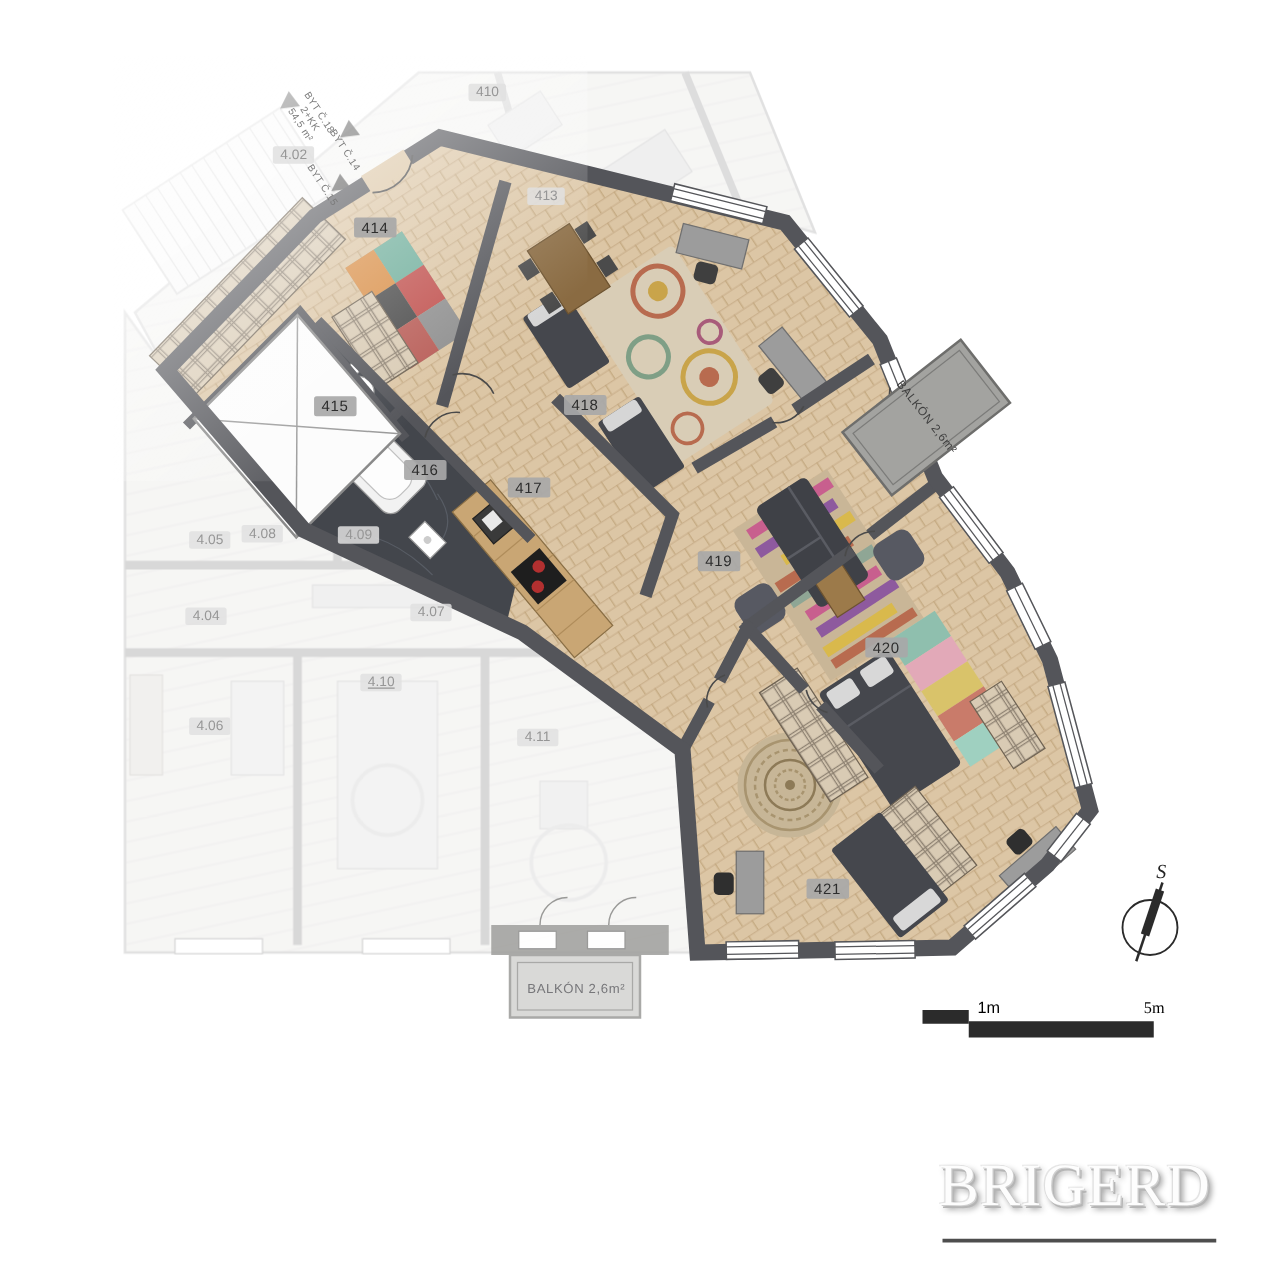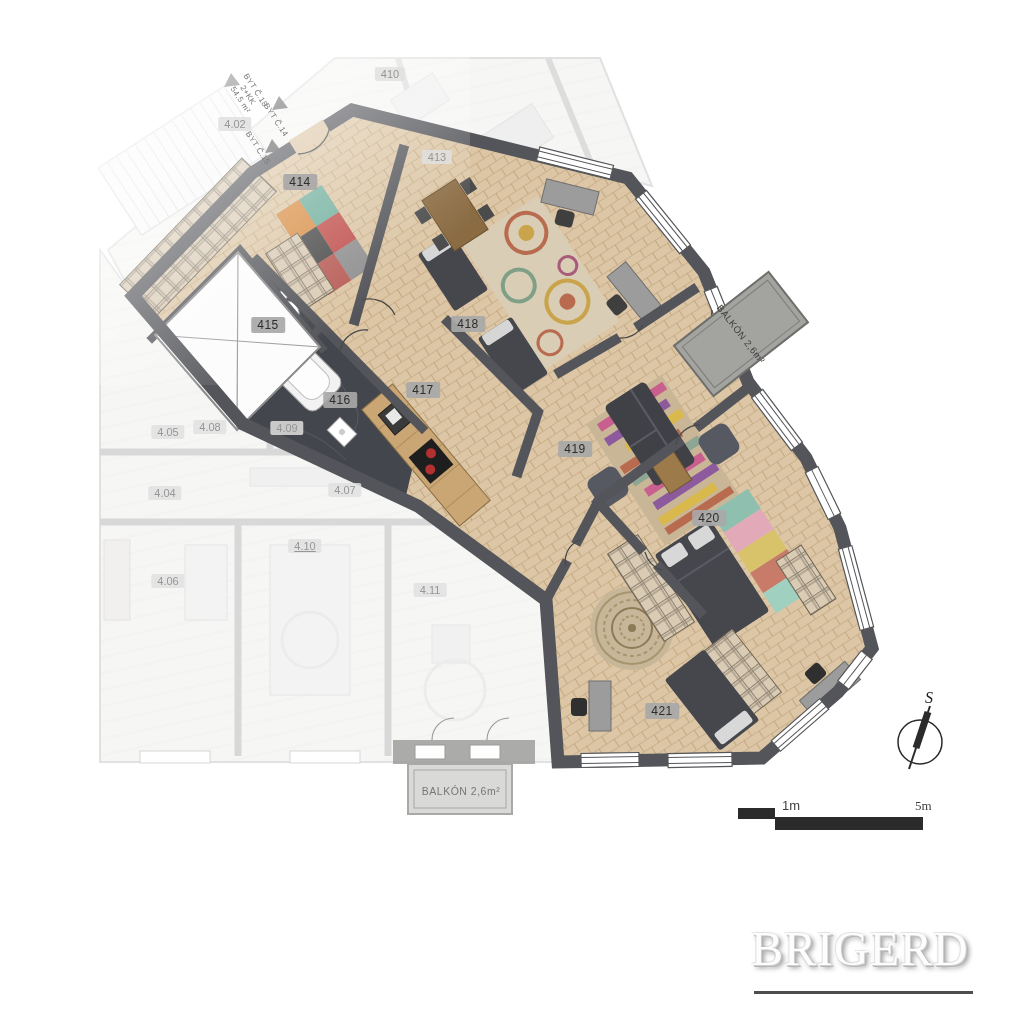--- a/index.html
+++ b/index.html
@@ -8,21 +8,21 @@
   .canvas svg{position:absolute;left:0;top:0;}
   .lbl{position:absolute;transform:translate(-50%,-50%);white-space:nowrap;}
   .ubadge{background:rgba(168,168,168,.92);color:#2d2d2d;font-size:12px;padding:1px 6px;
           border-radius:2px;letter-spacing:.5px;}
   .fbadge{background:rgba(224,224,224,.85);color:#969696;font-size:11px;padding:1px 6px;
           border-radius:2px;}
   .corr{color:#7a7a7a;font-size:8px;letter-spacing:.4px;text-align:center;line-height:9px;}
   .rot57{transform:translate(-50%,-50%) rotate(57deg);}
   .balk-top{transform:translate(-50%,-50%) rotate(52deg);color:#3f3f3f;font-size:9.5px;letter-spacing:.5px;}
   .balk-bot{color:#77777a;font-size:10.5px;letter-spacing:.5px;}
-  .scale-lbl{color:#404040;font-size:13px;transform:none;}
+  .scale-lbl{color:#000000;font-size:13px;transform:none;}
   .compass-s{font-family:"Liberation Serif",serif;font-style:italic;font-size:16px;color:#222;}
   .logo{position:absolute;left:751px;top:921px;font-family:"Liberation Serif",serif;
         font-size:48px;letter-spacing:1px;color:#fdfdfd;
         text-shadow:1px 1px 0 #cfcfcf,2px 2px 0 #b5b5b5,3px 3px 5px #8f8f8f, -1px -1px 0 #e8e8e8;}
   .logo-line{position:absolute;left:754px;top:991px;width:219px;height:3px;background:#4e4e4e;}
 </style>
 </head>
 <body>
 
 <div class="canvas">
@@ -355,21 +355,21 @@
   </g>
 
   <g fill="#2b2b2b">
     <rect x="738" y="808" width="37" height="11"></rect>
     <rect x="775" y="817" width="148" height="13"></rect>
   </g>
 </svg>
 
 <div class="lbl ubadge" style="left:300px;top:182px;">414</div>
 <div class="lbl ubadge" style="left:268px;top:287px;margin-top:38px;">415</div>
-<div class="lbl ubadge" style="left:340px;top:400px;">416</div>
+<div class="lbl ubadge" style="left:340px;top:376px;">416</div>
 <div class="lbl ubadge" style="left:423px;top:390px;text-align:right;">417</div>
 <div class="lbl ubadge" style="left:468px;top:324px;">418</div>
 <div class="lbl ubadge" style="left:575px;top:449px;">419</div>
 <div class="lbl ubadge" style="left:709px;top:518px;">420</div>
 <div class="lbl ubadge" style="left:662px;top:711px;">421</div>
 
 <div class="lbl fbadge" style="left:235px;top:124px;">4.02</div>
 <div class="lbl fbadge" style="left:390px;top:74px;">410</div>
 <div class="lbl fbadge" style="left:437px;top:157px;">413</div>
 <div class="lbl fbadge" style="left:168px;top:432px;">4.05</div>

